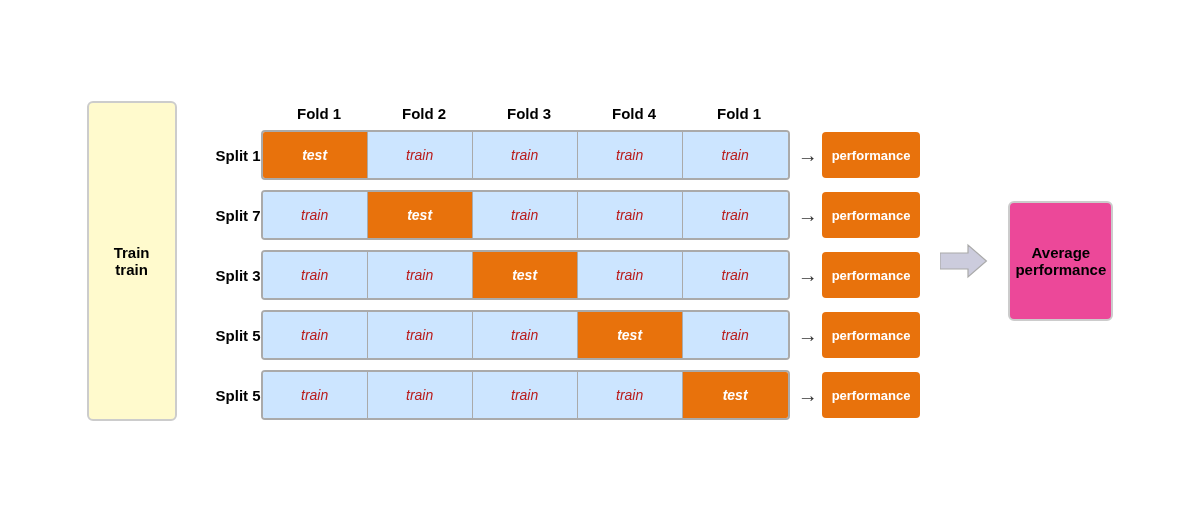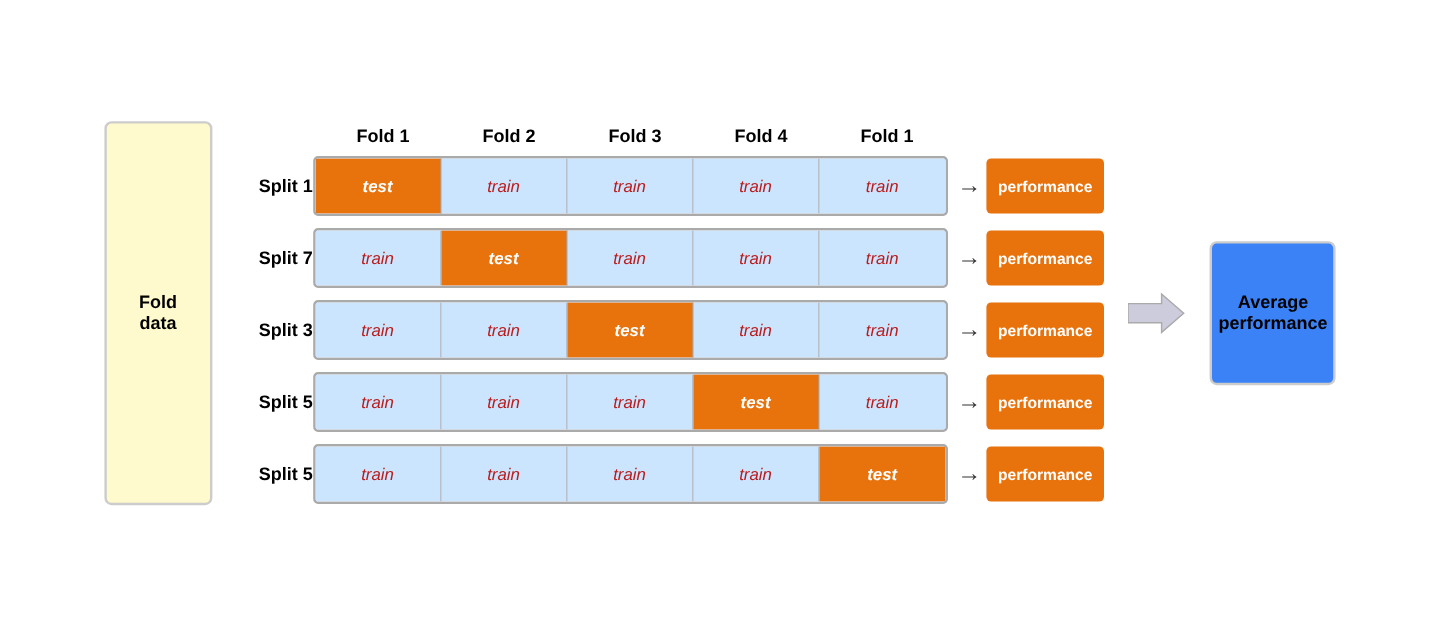--- a/index.html
+++ b/index.html
@@ -121,41 +121,41 @@
     .big-arrow {
       display: flex;
       align-items: center;
       margin: 0 8px;
     }
     .big-arrow svg {
       width: 48px;
       height: 48px;
     }
     .avg-perf-box {
-      background: #3b82f6;
+      background: #ec4899;
       border: 2px solid #ccc;
       border-radius: 6px;
       width: 105px;
       height: 120px;
       display: flex;
       align-items: center;
       justify-content: center;
       text-align: center;
       font-weight: bold;
       font-size: 15px;
       padding: 4px;
     }
   </style>
 </head>
 <body>
 
 <div class="diagram">
 
   <div class="train-data-box">
-    <span>Fold data</span>
+    <span>Train train</span>
   </div>
 
   <div class="main-content">
 
     <div class="fold-headers">
       <div class="fold-header">Fold 1</div>
       <div class="fold-header">Fold 2</div>
       <div class="fold-header">Fold 3</div>
       <div class="fold-header">Fold 4</div>
       <div class="fold-header">Fold 1</div>

